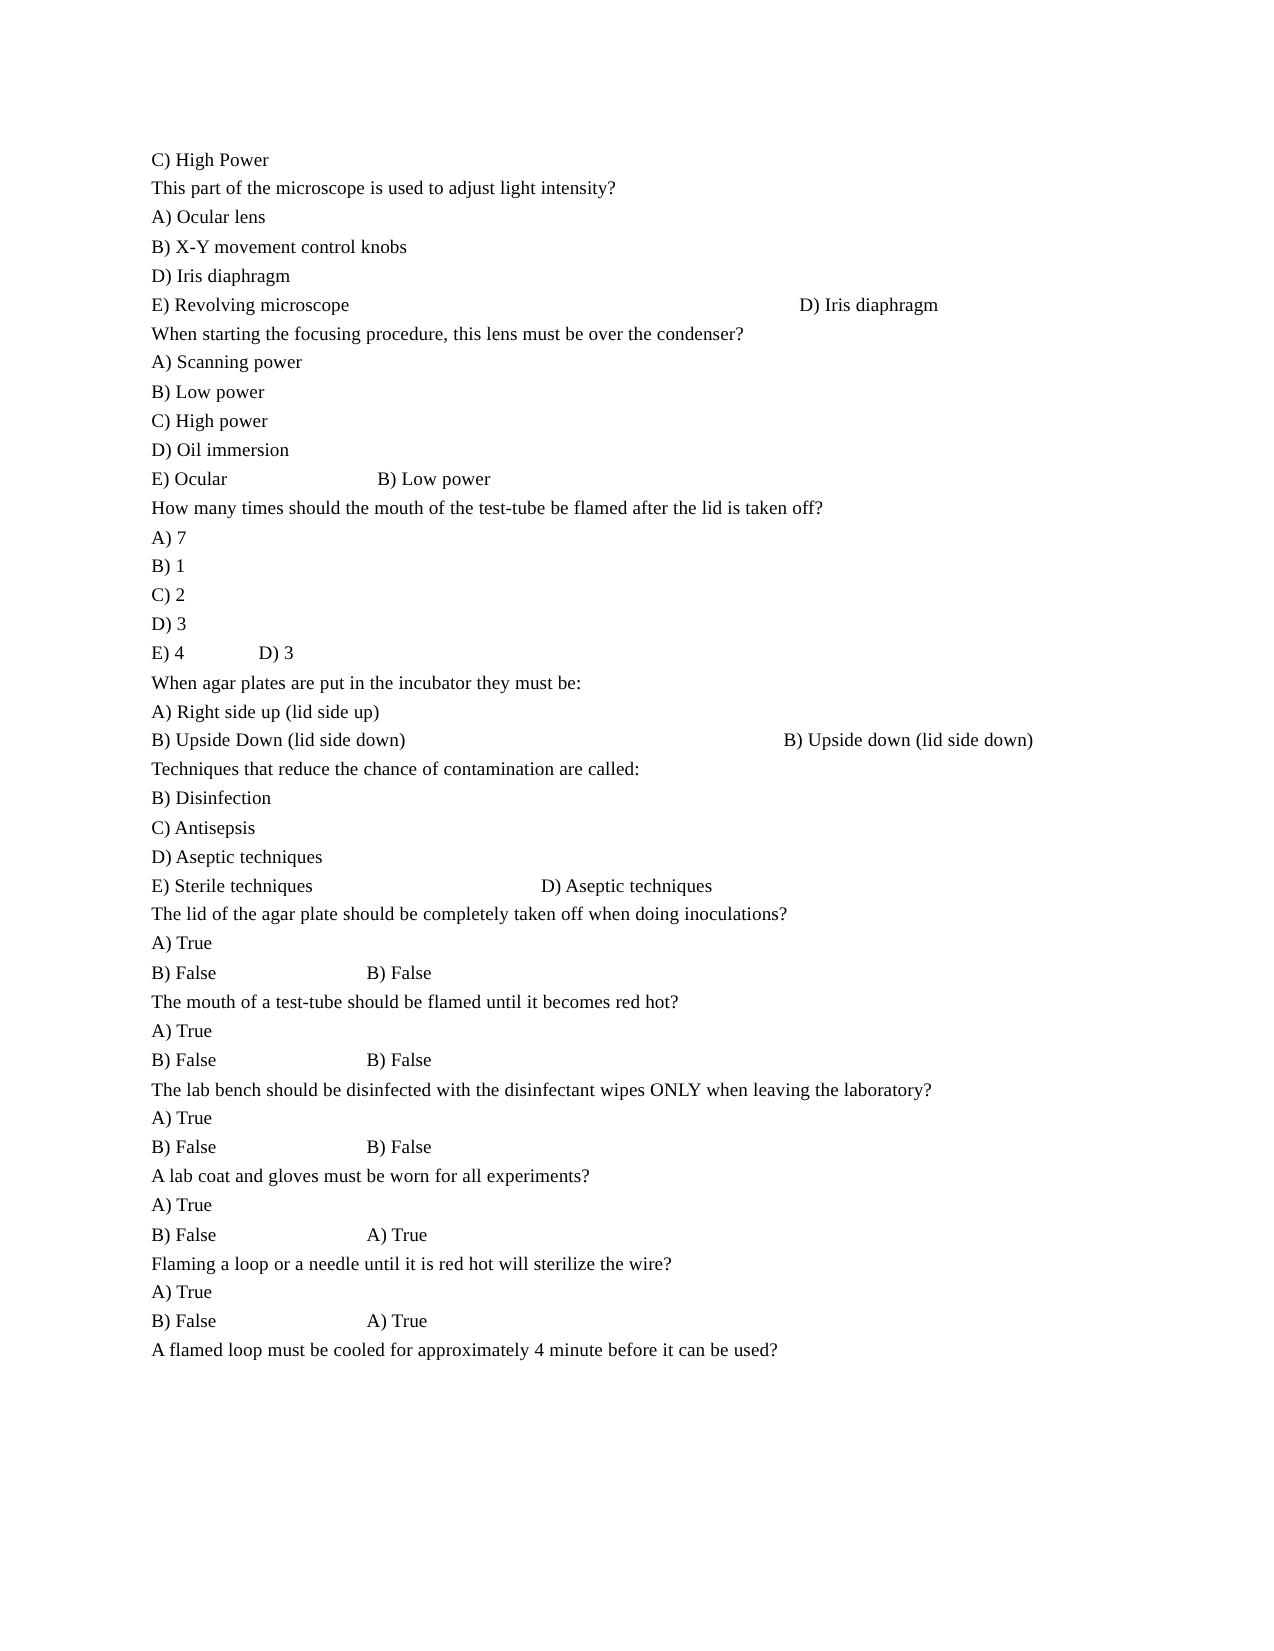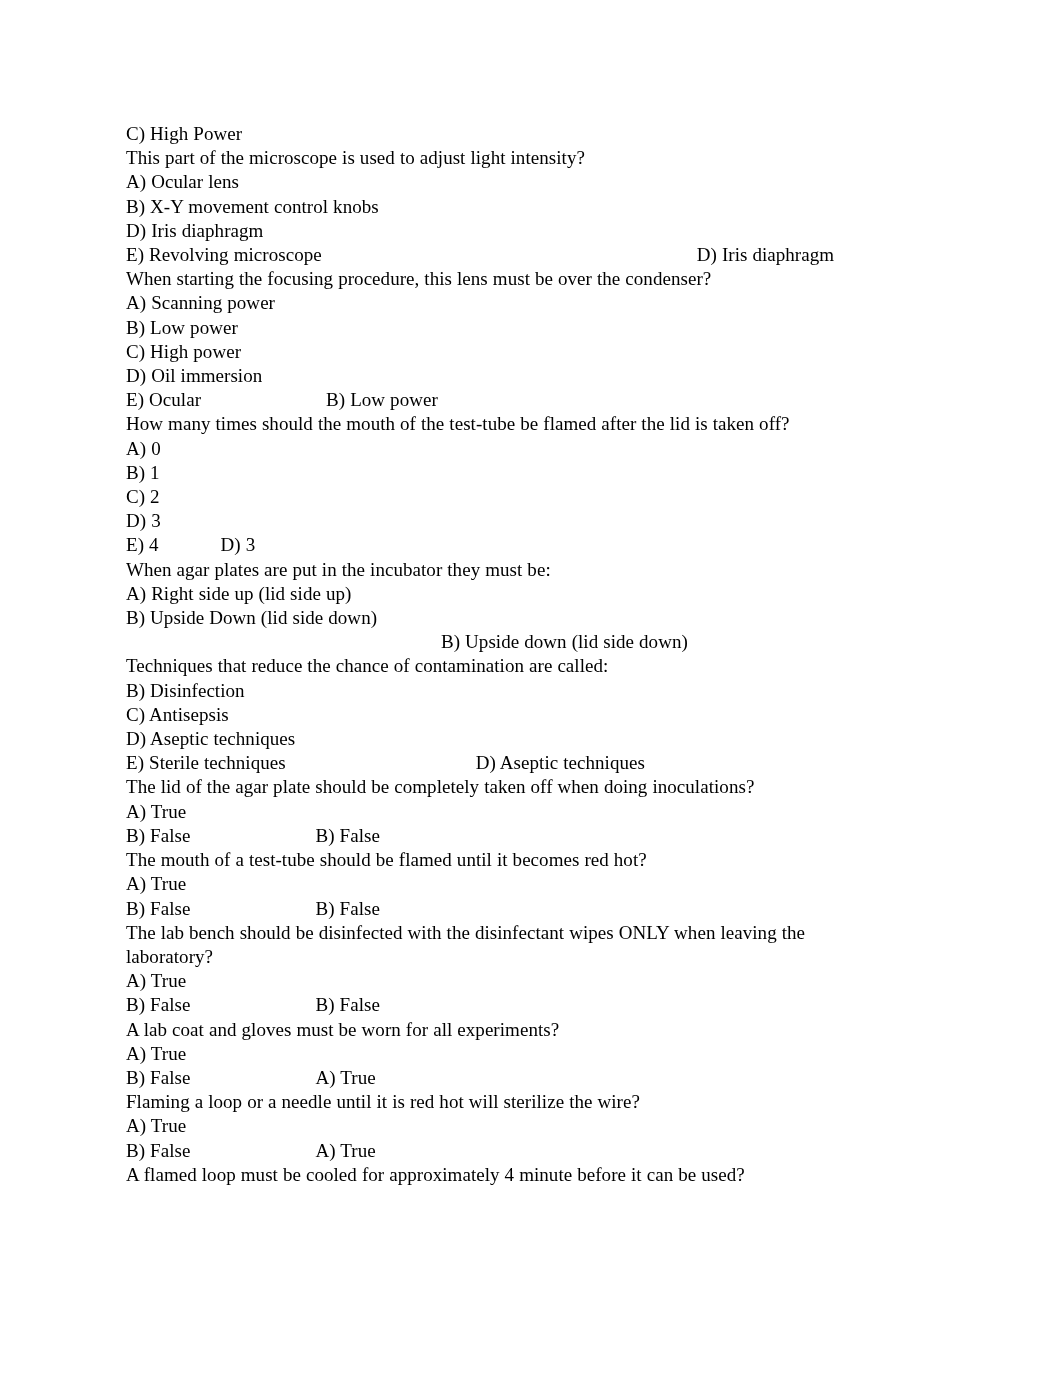--- a/index.html
+++ b/index.html
@@ -22,21 +22,21 @@
     background: #ffffff;
     box-sizing: border-box;
   }
   .text-body {
     position: absolute;
     left: 126px;
     top: 122px;
     width: 742px;
   }
   .line {
-    font-size: 19px;
+    font-size: 16px;
     line-height: 24.2px;
     white-space: pre-wrap;
     letter-spacing: 0.05px;
     word-spacing: 0.2px;
     color: #000000;
     margin: 0;
     padding: 0;
   }
   
   .ans {
@@ -55,21 +55,21 @@
       <div class="line"><span>B) X-Y movement control knobs</span></div>
       <div class="line"><span>D) Iris diaphragm</span></div>
       <div class="line"><span>E) Revolving microscope</span><span class="ans" style="margin-left: 375px;">D) Iris diaphragm</span></div>
       <div class="line"><span>When starting the focusing procedure, this lens must be over the condenser?</span></div>
       <div class="line"><span>A) Scanning power</span></div>
       <div class="line"><span>B) Low power</span></div>
       <div class="line"><span>C) High power</span></div>
       <div class="line"><span>D) Oil immersion</span></div>
       <div class="line"><span>E) Ocular</span><span class="ans" style="margin-left: 125px;">B) Low power</span></div>
       <div class="line"><span>How many times should the mouth of the test-tube be flamed after the lid is taken off?</span></div>
-      <div class="line"><span>A) 0</span></div>
+      <div class="line"><span>A) 7</span></div>
       <div class="line"><span>B) 1</span></div>
       <div class="line"><span>C) 2</span></div>
       <div class="line"><span>D) 3</span></div>
       <div class="line"><span>E) 4</span><span class="ans" style="margin-left: 62px;">D) 3</span></div>
       <div class="line"><span>When agar plates are put in the incubator they must be:</span></div>
       <div class="line"><span>A) Right side up (lid side up)</span></div>
       <div class="line"><span>B) Upside Down (lid side down)</span><span class="ans" style="margin-left: 315px;">B) Upside down (lid side down)</span></div>
       <div class="line"><span>Techniques that reduce the chance of contamination are called:</span></div>
       <div class="line"><span>B) Disinfection</span></div>
       <div class="line"><span>C) Antisepsis</span></div>

